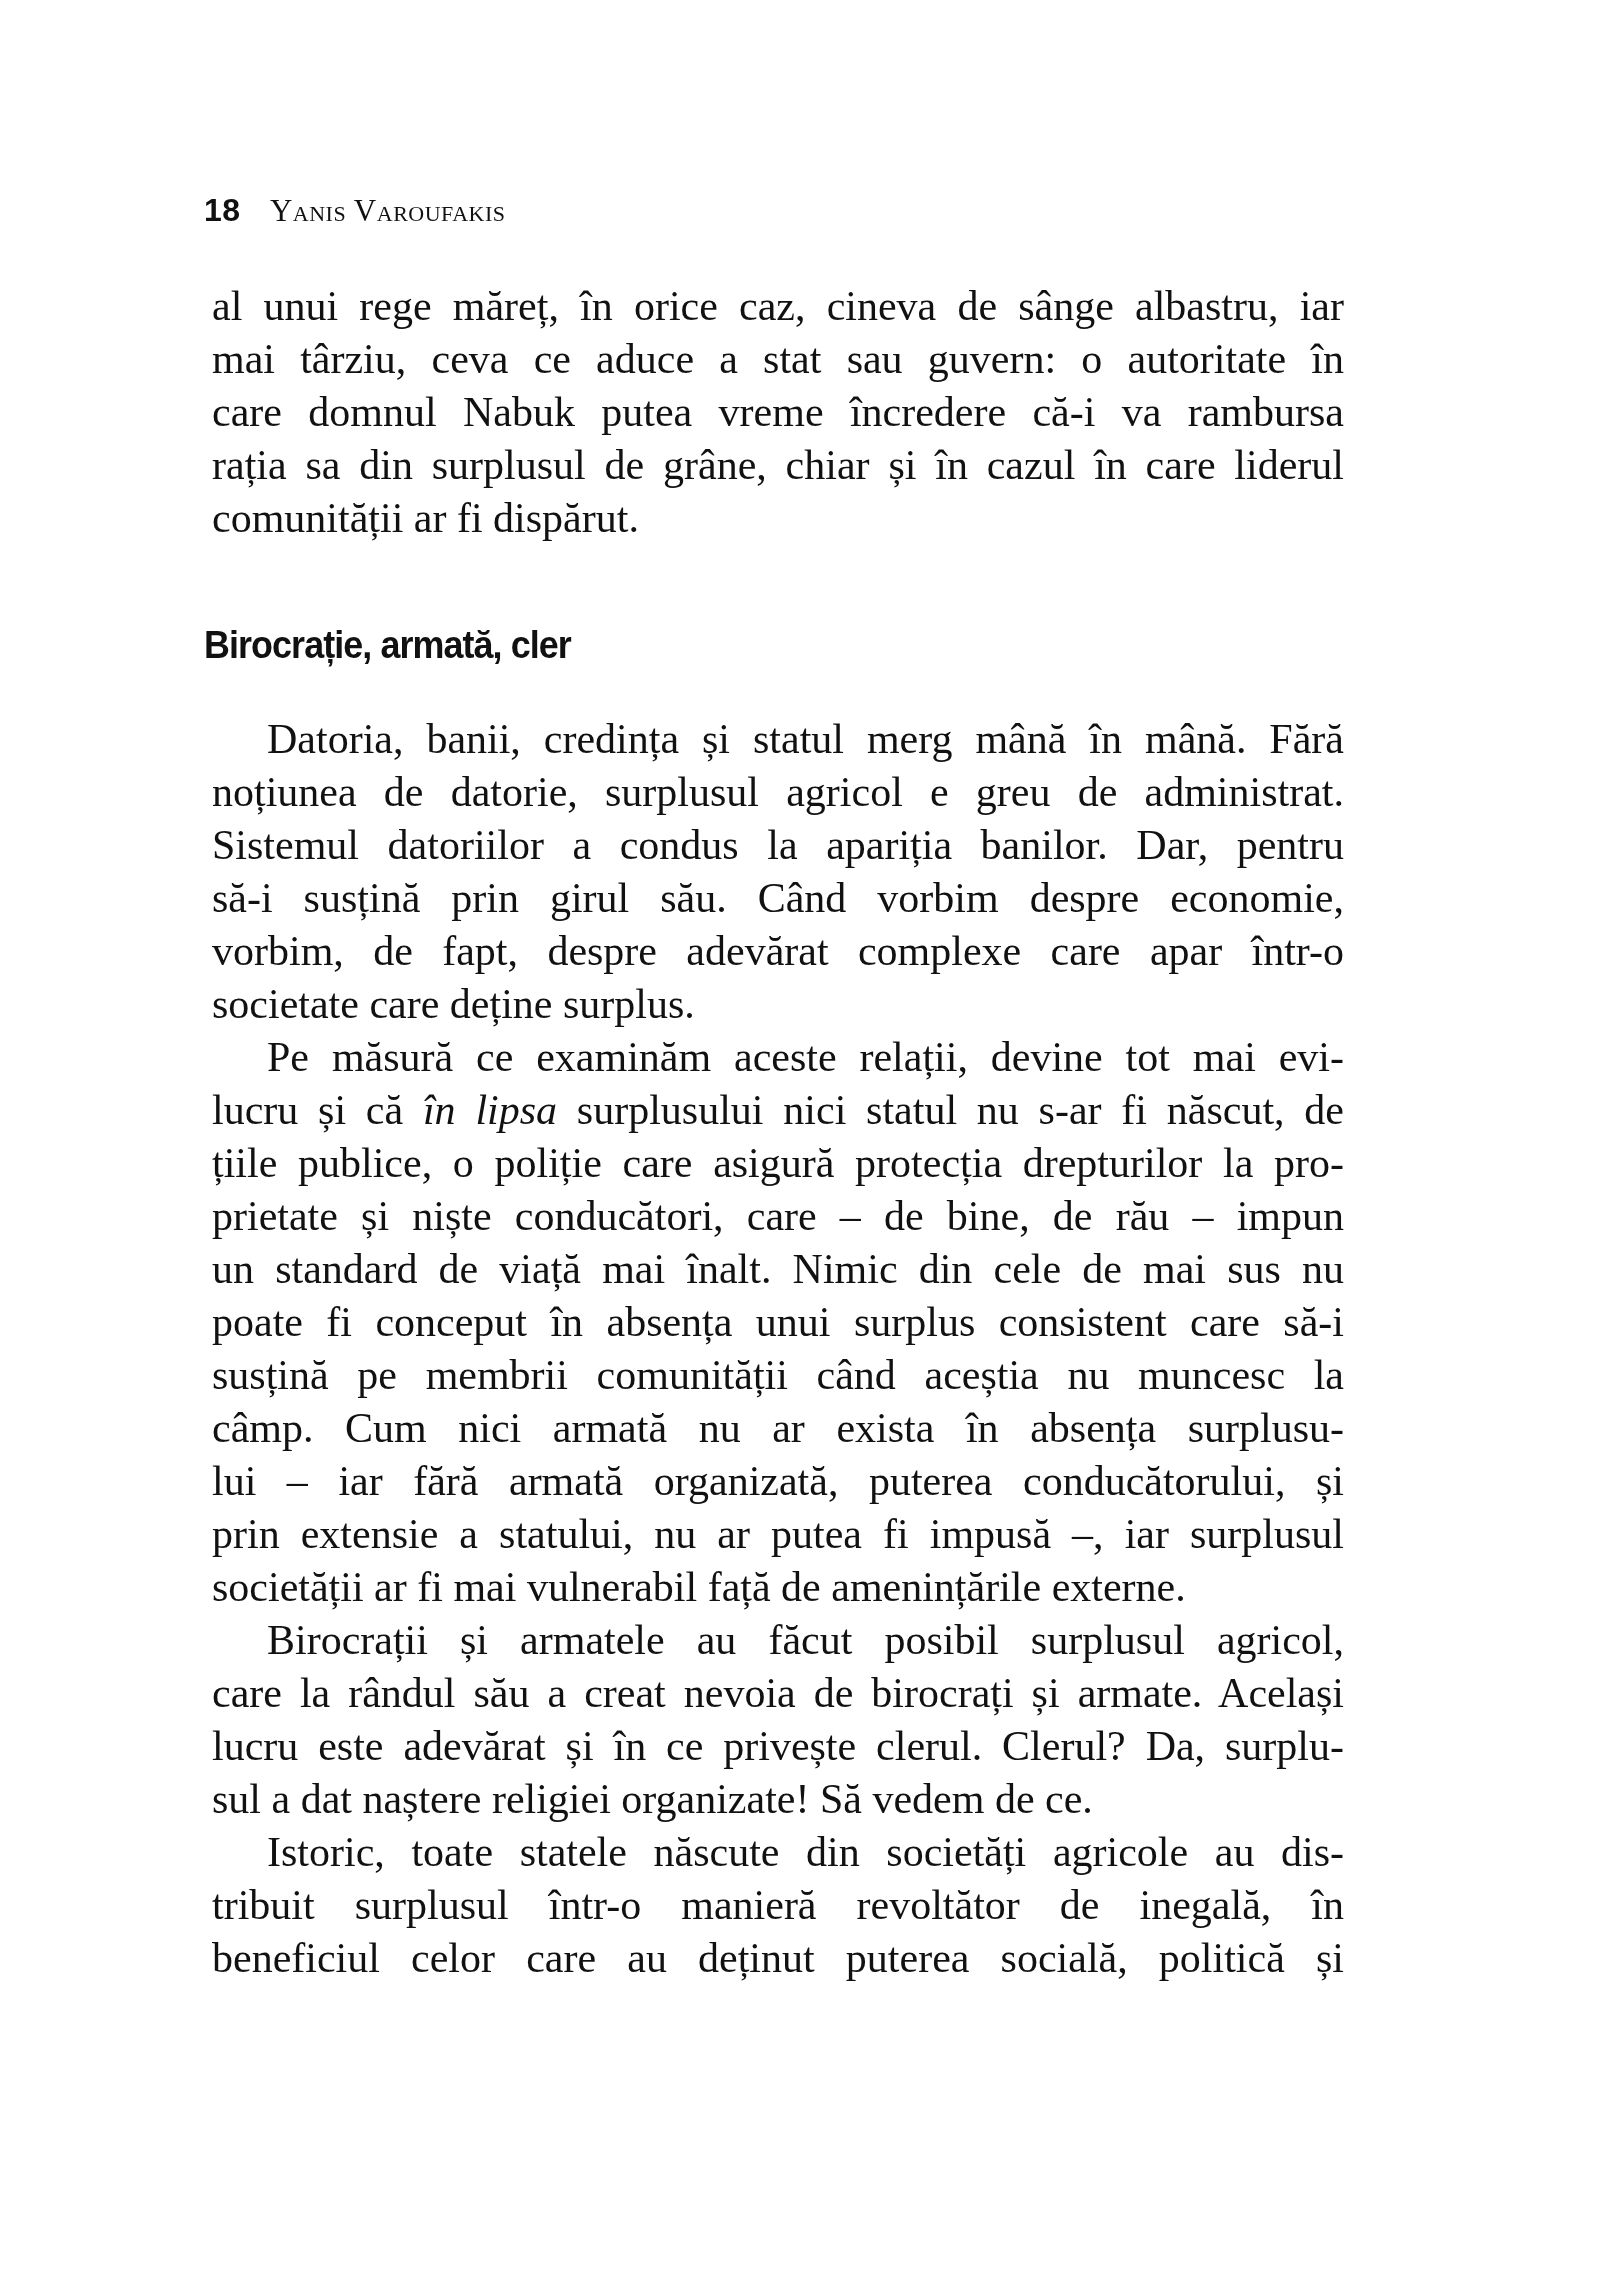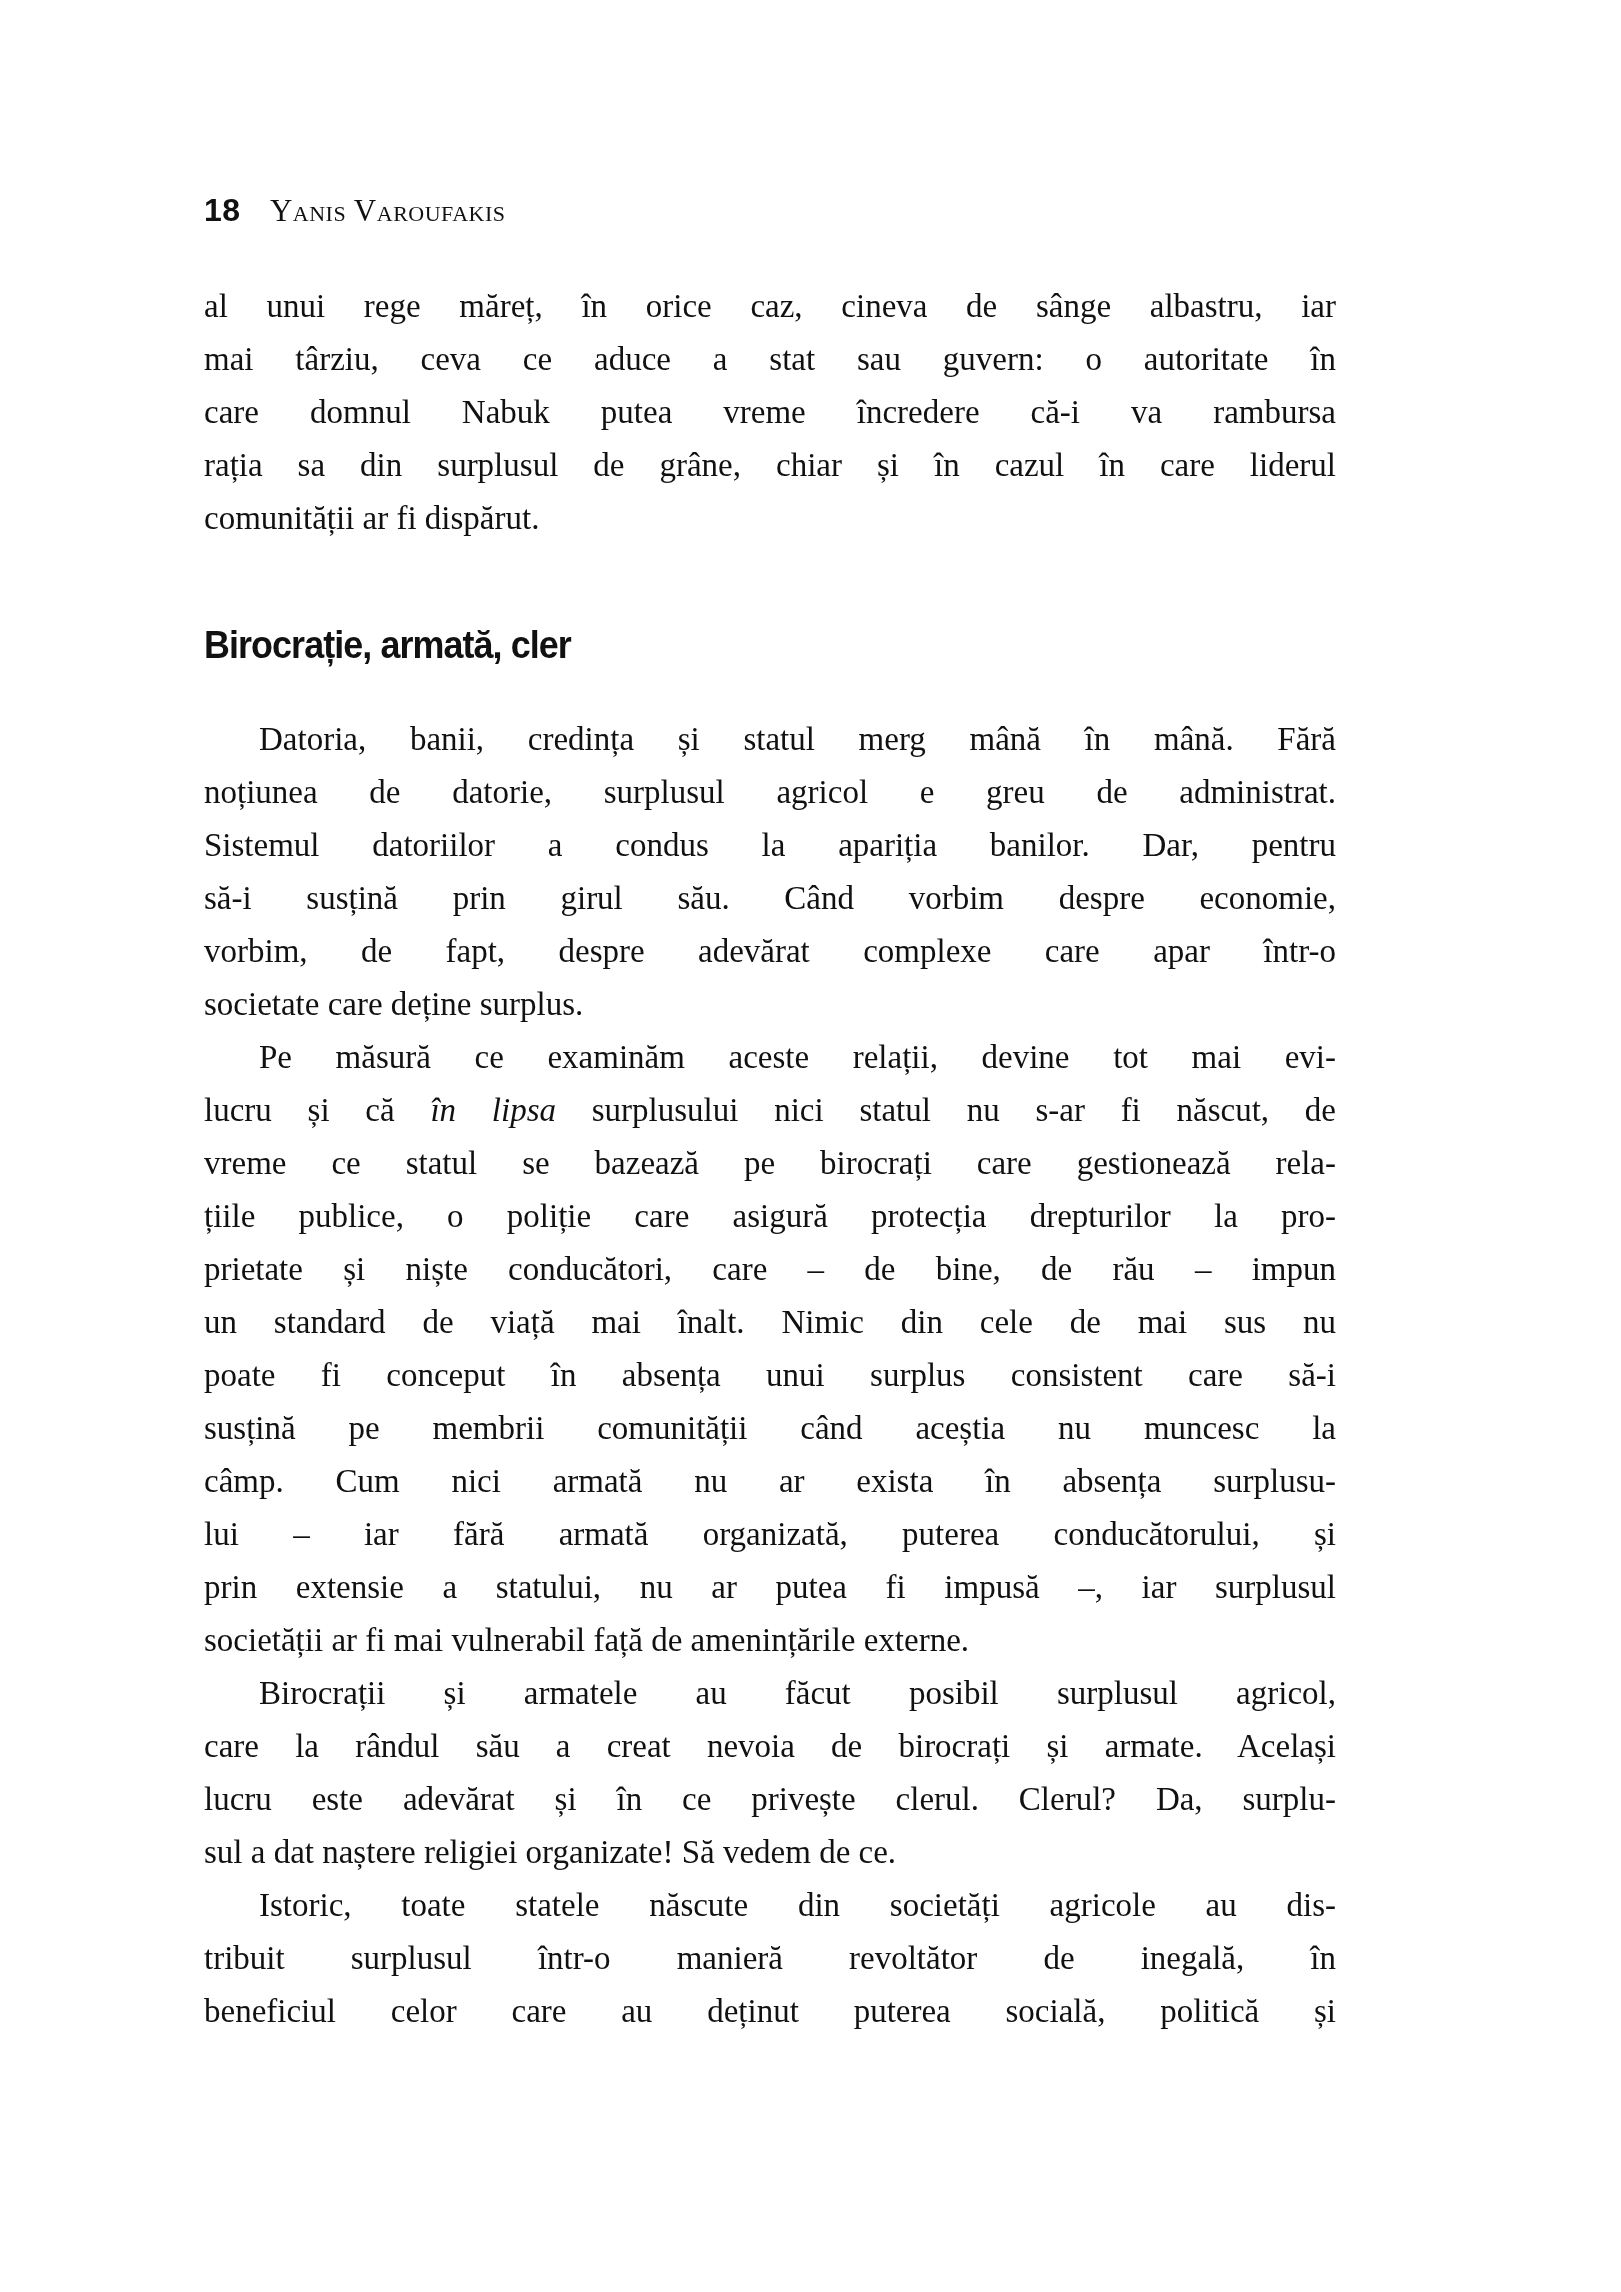--- a/index.html
+++ b/index.html
@@ -1,21 +1,21 @@
 <!DOCTYPE html>
 <html><head>
 <meta charset="utf-8">
 <style>
   html, body { margin: 0; padding: 0; background: #ffffff; }
   body { width: 1621px; height: 2293px; position: relative; overflow: hidden; color: #111; }
   .page { position: absolute; left: 204px; top: 0; width: 1132px; }
   .running-head { position: absolute; top: 192px; left: 0; font-family: "Liberation Serif", serif; font-size: 29px; letter-spacing: 0.5px; }
   .running-head .pnum { font-family: "Liberation Sans", sans-serif; font-weight: bold; font-size: 32px; margin-right: 21.6px; }
   .running-head .author { font-variant: small-caps; font-size: 31px; }
-  .block { position: absolute; left: 0; width: 1132px; font-family: "Liberation Serif", serif; font-size: 33px; line-height: 53px; }
+  .block { position: absolute; left: 8px; width: 1132px; font-family: "Liberation Serif", serif; font-size: 42px; line-height: 53px; }
   .line { display: block; white-space: nowrap; text-align: justify; text-align-last: justify; height: 53px; }
   .line.last { text-align-last: left; }
   .line.indent { padding-left: 55px; }
   .heading { position: absolute; left: 0; top: 623px; font-family: "Liberation Sans", sans-serif; font-weight: bold; font-size: 39px; letter-spacing: -1px; transform: scaleX(0.92); transform-origin: left; }
   em { font-style: italic; }
 </style>
 </head>
 <body>
 
 <div class="page">
@@ -38,21 +38,20 @@
   <div class="block" style="top:713px;">
     <span class="line indent">Datoria, banii, credința și statul merg mână în mână. Fără</span>
     <span class="line">noțiunea de datorie, surplusul agricol e greu de administrat.</span>
     <span class="line">Sistemul datoriilor a condus la apariția banilor. Dar, pentru</span>
     <span class="line">să-i susțină prin girul său. Când vorbim despre economie,</span>
     <span class="line">vorbim, de fapt, despre adevărat complexe care apar într-o</span>
     <span class="line last">societate care deține surplus.</span>
 
     <span class="line indent">Pe măsură ce examinăm aceste relații, devine tot mai evi-</span>
     <span class="line"><span>lucru și că </span><em>în lipsa</em><span> surplusului nici statul nu s-ar fi născut, de</span></span>
-    <span class="line">vreme ce statul se bazează pe birocrați care gestionează rela-</span>
     <span class="line">țiile publice, o poliție care asigură protecția drepturilor la pro-</span>
     <span class="line">prietate și niște conducători, care – de bine, de rău – impun</span>
     <span class="line">un standard de viață mai înalt. Nimic din cele de mai sus nu</span>
     <span class="line">poate fi conceput în absența unui surplus consistent care să-i</span>
     <span class="line">susțină pe membrii comunității când aceștia nu muncesc la</span>
     <span class="line">câmp. Cum nici armată nu ar exista în absența surplusu-</span>
     <span class="line">lui – iar fără armată organizată, puterea conducătorului, și</span>
     <span class="line">prin extensie a statului, nu ar putea fi impusă –, iar surplusul</span>
     <span class="line last">societății ar fi mai vulnerabil față de amenințările externe.</span>
 

